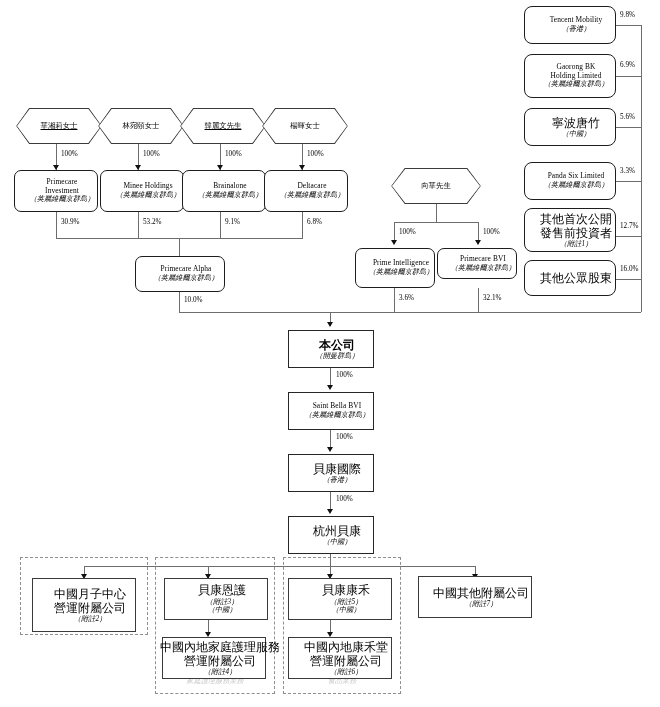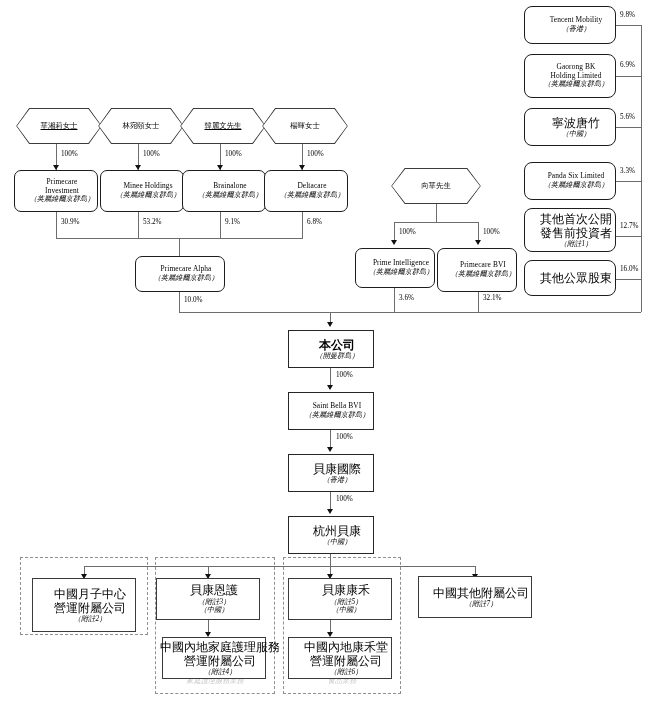--- a/index.html
+++ b/index.html
@@ -221,21 +221,21 @@
   <div class="ln-v" style="left:478px; top:222px; height:22px;"></div>
   <div class="arrow" style="left:391px; top:240px;"></div>
   <div class="arrow" style="left:475px; top:240px;"></div>
   <div class="pct" style="left:399px; top:228px;">100%</div>
   <div class="pct" style="left:483px; top:228px;">100%</div>
 
   <div class="node round" style="left:355px; top:248px; width:80px; height:40px;">
     <span class="ln en">Prime Intelligence</span>
     <span class="ln it">（英屬維爾京群島）</span>
   </div>
-  <div class="node round" style="left:437px; top:248px; width:80px; height:44px;">
+  <div class="node round" style="left:437px; top:248px; width:80px; height:31px;">
     <span class="ln en">Primecare BVI</span>
     <span class="ln it">（英屬維爾京群島）</span>
   </div>
 
   <div class="ln-v" style="left:394px; top:288px; height:24px;"></div>
   <div class="ln-v" style="left:478px; top:288px; height:24px;"></div>
   <div class="pct" style="left:399px; top:294px;">3.6%</div>
   <div class="pct" style="left:483px; top:294px;">32.1%</div>
 
   <div class="node card" style="left:524px; top:6px; width:92px; height:38px;">
@@ -330,21 +330,21 @@
 
   <div class="seg" style="left:283px; top:557px; width:118px; height:137px;"></div>
   <div class="seg-label" style="left:283px; top:676px; width:118px;">食品業務</div>
 
   <div class="node sq" style="left:32px; top:578px; width:104px; height:54px;">
     <span class="ln cn">中國月子中心</span>
     <span class="ln cn">營運附屬公司</span>
     <span class="ln it">（附註2）</span>
   </div>
 
-  <div class="node sq" style="left:156px; top:578px; width:104px; height:42px;">
+  <div class="node sq" style="left:164px; top:578px; width:104px; height:42px;">
     <span class="ln cn">貝康恩護</span>
     <span class="ln it">（附註3）</span>
     <span class="ln it">（中國）</span>
   </div>
   <div class="ln-v" style="left:208px; top:620px; height:16px;"></div>
   <div class="arrow" style="left:205px; top:632px;"></div>
   <div class="node sq" style="left:162px; top:637px; width:104px; height:42px;">
     <span class="ln cn">中國內地家庭護理服務</span>
     <span class="ln cn">營運附屬公司</span>
     <span class="ln it">（附註4）</span>

